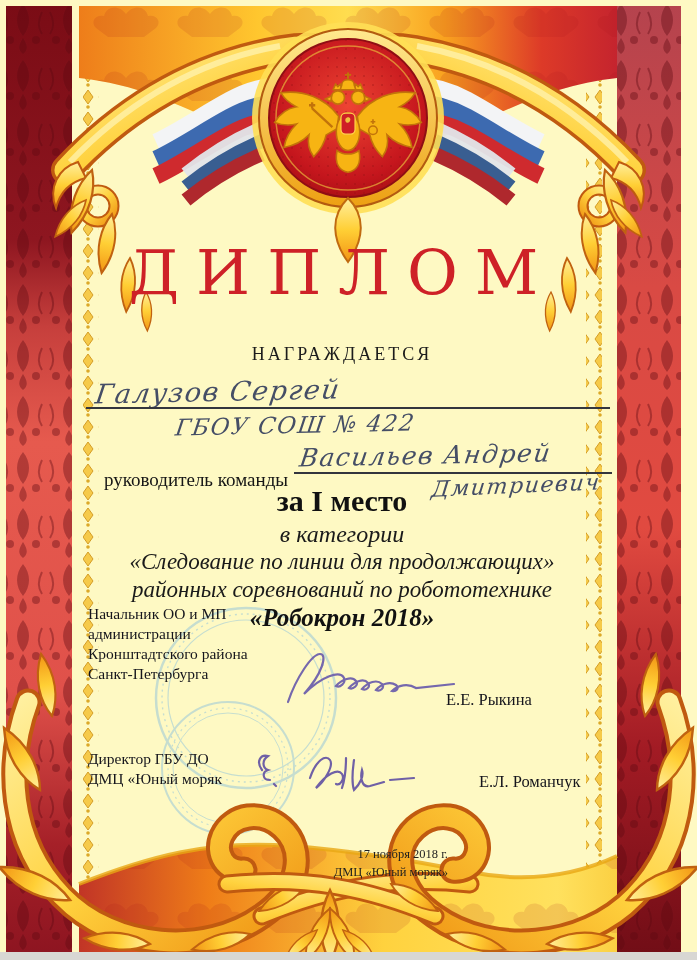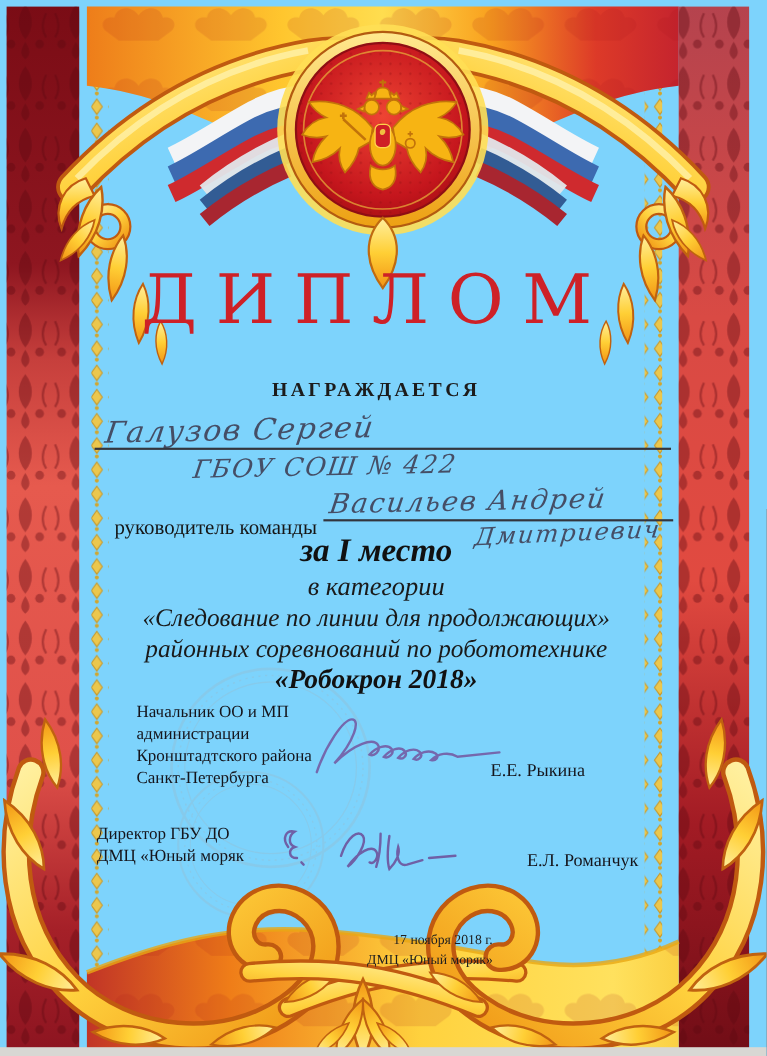--- a/index.html
+++ b/index.html
@@ -1,46 +1,46 @@
 <!DOCTYPE html>
 <html><head>
 <meta charset="utf-8">
 <style>
   html,body{margin:0;padding:0;background:#888;}
   .page{
     position:relative;width:697px;height:960px;overflow:hidden;
-    background:#7dd3fc;
+    background:#fef9c3;
     font-family:"Liberation Serif","DejaVu Serif",serif;
   }
   .abs{position:absolute;}
   .centered{left:82px;width:520px;text-align:center;}
   .title{
     top:236px;font-size:62px;letter-spacing:17px;color:#ce2127;
     font-family:"DejaVu Serif","Liberation Serif",serif;font-weight:400;
   }
-  .awarded{top:344px;font-size:18px;font-weight:bold;letter-spacing:3px;color:#1c1c1c;text-align:center;}
+  .awarded{top:344px;font-size:18px;font-weight:normal;letter-spacing:3px;color:#1c1c1c;text-align:center;}
   .hand{
     font-style:italic;color:#454e66;letter-spacing:1.5px;
     font-family:"DejaVu Serif",serif;transform:skewX(-9deg) rotate(-1.2deg);
   }
   .hand-name{top:376px;left:96px;font-size:27px;}
   .hand-school{top:412px;left:176px;font-size:23px;}
   .hand-leader{top:441px;left:300px;font-size:25px;}
   .hand-patro{top:473px;left:432px;font-size:22px;transform:skewX(-9deg) rotate(-2.5deg);}
   .rule{border-bottom:2px solid #33353d;height:0;}
   .rule1{top:407px;left:86px;width:524px;}
   .rule2{top:472px;left:294px;width:318px;}
   .leader-label{top:449px;left:104px;font-size:19px;color:#161616;margin-top:20px;}
-  .award-place{top:484px;font-size:30px;font-weight:bold;font-style:italic;color:#111;}
+  .award-place{top:484px;font-size:30px;font-weight:bold;color:#111;}
   .cat-intro{top:521px;font-size:24px;font-style:italic;color:#1a1a1a;}
   .cat-name{top:549px;font-size:23px;font-style:italic;color:#1a1a1a;}
   .comp-line{top:577px;font-size:23px;font-style:italic;color:#1a1a1a;}
   .comp-name{top:604px;font-size:25px;font-weight:bold;font-style:italic;color:#111;}
   .sig-block{font-size:15.5px;line-height:1.3;color:#15151c;}
-  .sig1{top:638px;left:88px;margin-left:36px;}
+  .sig1{top:604px;left:88px;}
   .sig2{top:749px;left:88px;}
   .sig-name{font-size:16.5px;color:#15151c;}
   .sig1-name{top:666px;left:446px;margin-top:24px;}
   .sig2-name{top:772px;left:440px;margin-left:39px;}
   .footer{top:846px;left:262px;width:186px;text-align:right;font-size:12.5px;line-height:1.42;color:#1f1f1f;}
 </style>
 </head>
 <body>
 
 <div class="page">

